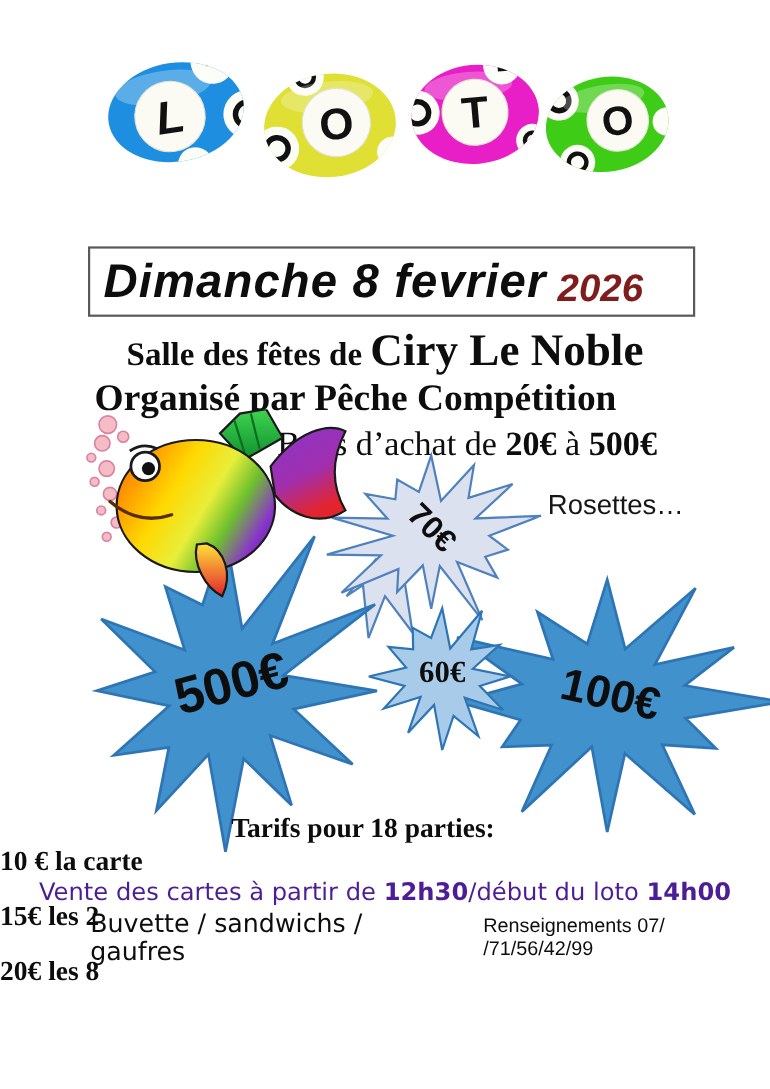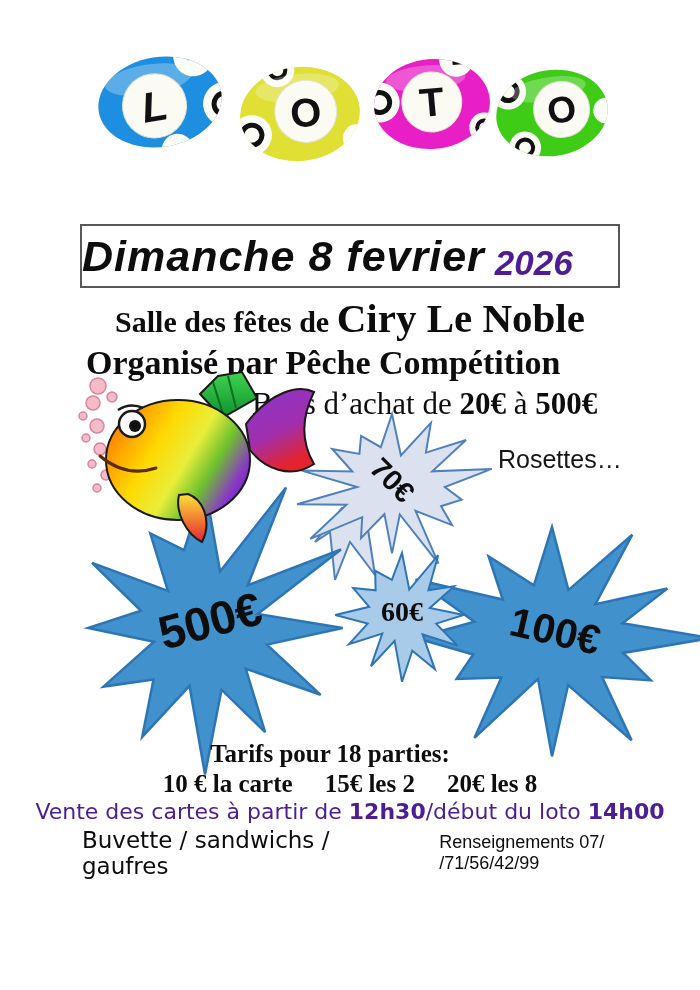--- a/index.html
+++ b/index.html
@@ -1,41 +1,41 @@
 <!DOCTYPE html>
 <html><head>
 <meta charset="utf-8">
 <style>
   html,body{margin:0;padding:0;background:#fff;}
   #poster{position:relative;width:700px;height:990px;background:#ffffff;overflow:hidden;
           font-family:"Liberation Sans",sans-serif;color:#111;}
   .abs{position:absolute;}
   
   .date-box{left:80px;top:224px;width:536px;height:60px;border:2px solid #595959;background:#fff;
-            display:flex;align-items:center;box-sizing:content-box;}
+            display:flex;align-items:center;padding-left:12px;box-sizing:content-box;}
   .date-main{font:italic 700 43px/60px "Liberation Sans",sans-serif;letter-spacing:1px;color:#0d0d0d;}
-  .date-year{font:italic 700 35px/60px "Liberation Sans",sans-serif;margin-left:10px;color:#4c1d95;margin-top:13px;}
+  .date-year{font:italic 700 35px/60px "Liberation Sans",sans-serif;margin-left:10px;color:#7f1d1d;margin-top:13px;}
   
   .venue{left:0;top:294px;width:700px;text-align:center;font-family:"Liberation Serif",serif;font-weight:700;color:#0d0d0d;}
   .venue-prefix{font-size:30px;}
   .venue-name{font-size:41px;}
   .organizer{left:86px;top:344px;font:700 34px "Liberation Serif",serif;color:#0d0d0d;}
   .prizes{left:252px;top:386px;font:400 31px "Liberation Serif",serif;color:#0d0d0d;}
   .prizes b{font-weight:700;}
   .side-note{left:498px;top:440px;font:400 25px/39px "Liberation Sans",sans-serif;color:#161616;}
   
   .star-label{font-weight:700;text-align:center;color:#0d0d0d;font-family:"Liberation Sans",sans-serif;}
   .lbl70{left:348px;top:464px;width:88px;font-size:29px;transform:rotate(45deg);}
   .lbl500{left:126px;top:593px;width:168px;font-size:47px;transform:rotate(-15deg);}
   .lbl100{left:475px;top:608px;width:160px;font-size:41px;transform:rotate(13deg);}
   .lbl60{left:358px;top:596px;width:88px;font-size:28px;font-family:Liberation Serif, serif;}
   
   .tariffs-title{left:0;top:740px;width:660px;text-align:center;font:700 25px "Liberation Serif",serif;color:#0d0d0d;}
-  .tariffs-row{left:0;top:770px;width:700px;display:flex;justify-content:center;gap:32px;
-               font:700 25px "Liberation Serif",serif;color:#0d0d0d;}
+  .tariffs-row{left:0;top:770px;width:700px;display:flex;justify-content:center;gap:22px;
+               font:700 25px "Liberation Serif",serif;color:#0d0d0d;flex-direction:column;}
   .schedule{left:0;top:799px;width:700px;text-align:center;font:400 22px "DejaVu Sans",sans-serif;color:#4c1d95;}
   .schedule b{font-weight:700;}
   .amenities-row{left:82px;top:827px;display:flex;align-items:baseline;gap:28px;color:#0d0d0d;}
   .amenities{font:400 23px "DejaVu Sans",sans-serif;}
   .contact{font:400 18px "Liberation Sans",sans-serif;}
   .footer-note{left:0;top:858px;width:700px;text-align:center;font:400 17px "Liberation Sans",sans-serif;color:#0d0d0d;}
 </style>
 </head>
 <body>
 

